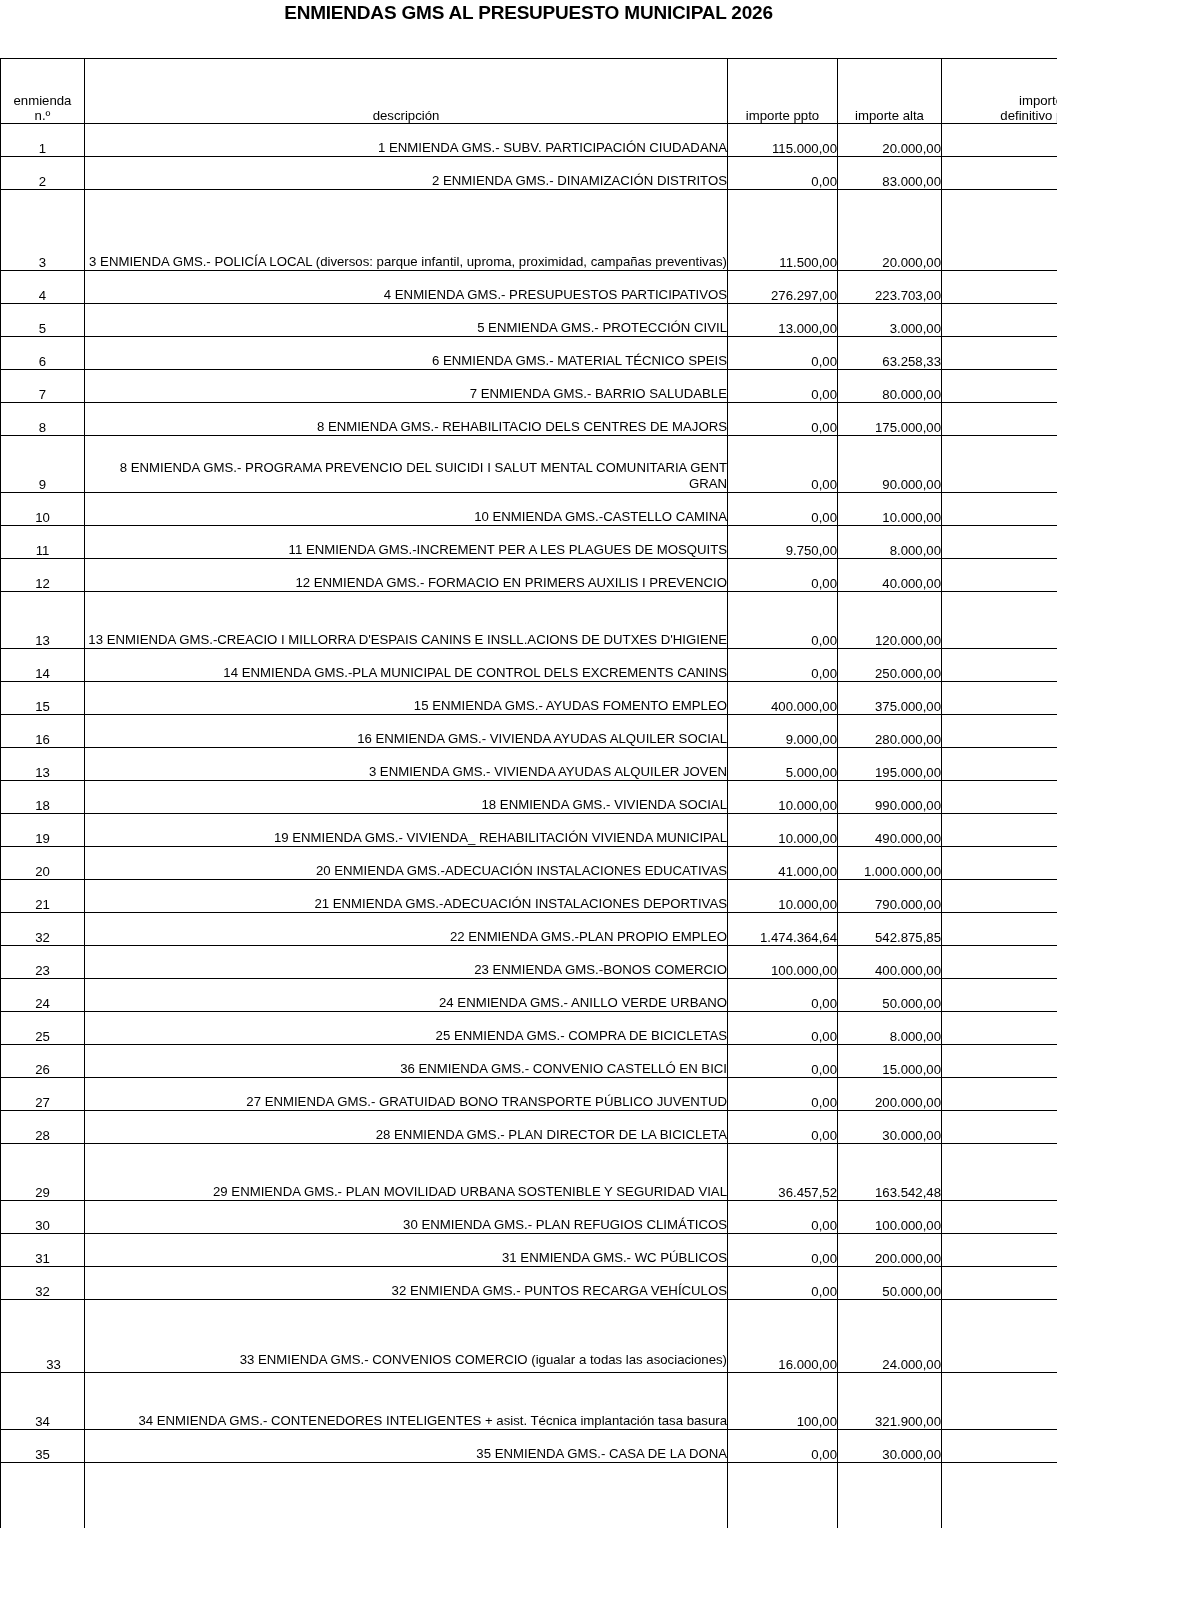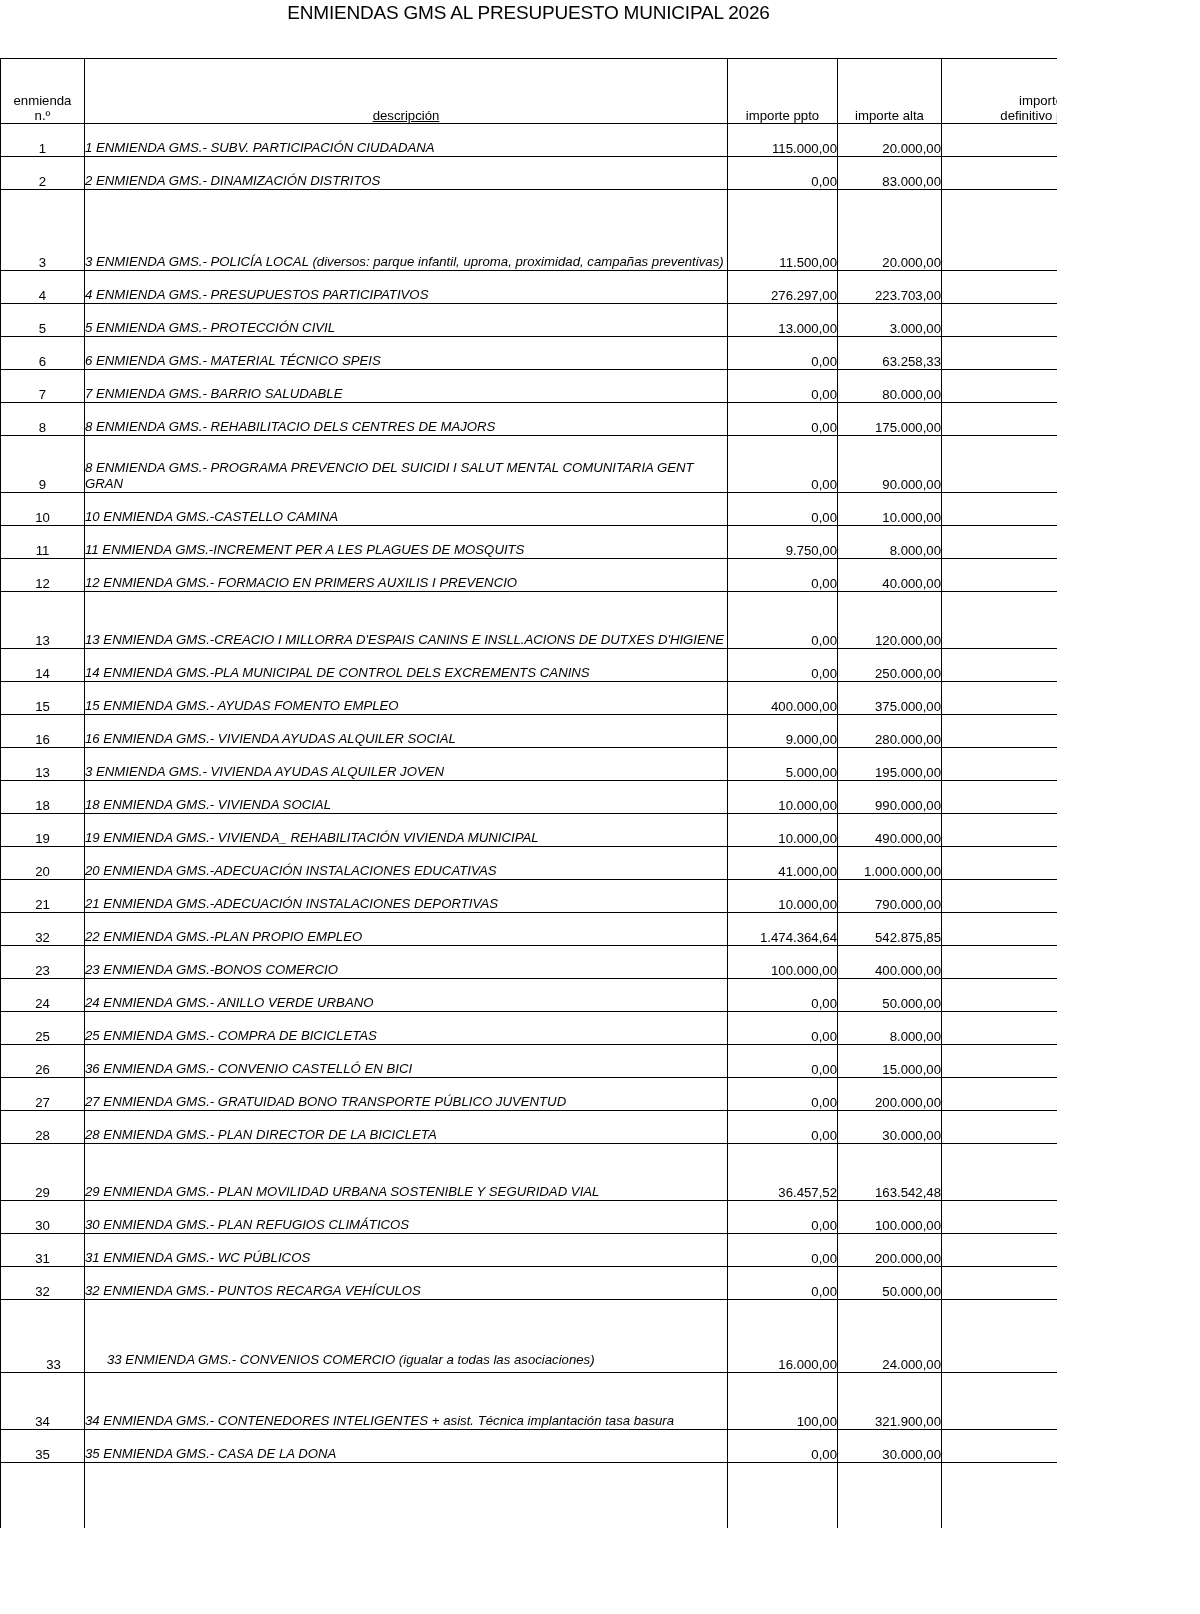--- a/index.html
+++ b/index.html
@@ -21,21 +21,21 @@
     background: #ffffff;
     overflow: hidden;
   }
   #doc-title {
     position: absolute;
     left: 0;
     top: 2px;
     width: 1057px;
     text-align: center;
     font-size: 19px;
-    font-weight: normal;
+    font-weight: bold;
     letter-spacing: -0.2px;
     white-space: nowrap;
   }
   #table-clip {
     position: absolute;
     left: 0;
     top: 58px;
     width: 1057px;
     height: 1470px;
     overflow: hidden;
@@ -60,36 +60,35 @@
   }
   thead th {
     vertical-align: middle;
     text-align: center;
     font-weight: normal;
     font-size: 13.2px;
     line-height: 1.15;
     height: 64px;
   }
   th.h-num  { padding: 0 2px; }
-  th.h-desc { padding: 0 4px; text-decoration: underline; }
+  th.h-desc { padding: 0 4px; }
   th.h-ppto, th.h-alta, th.h-def { padding: 0 4px; }
 
   td.cell-num {
     text-align: center;
     vertical-align: bottom;
     padding-bottom: 4px;
     white-space: nowrap;
   }
   td.cell-desc {
-    text-align: left;
+    text-align: right;
     vertical-align: top;
     padding: 3px 0 0 5px;
     line-height: 1.22;
     white-space: pre-line;
-    font-style: italic;
   }
   td.cell-amt {
     text-align: right;
     vertical-align: bottom;
     padding: 0 4px 4px 2px;
     white-space: nowrap;
   }
   
   tr.r1 td { height: 32px; }
   tr.r2 td { height: 56px; }

